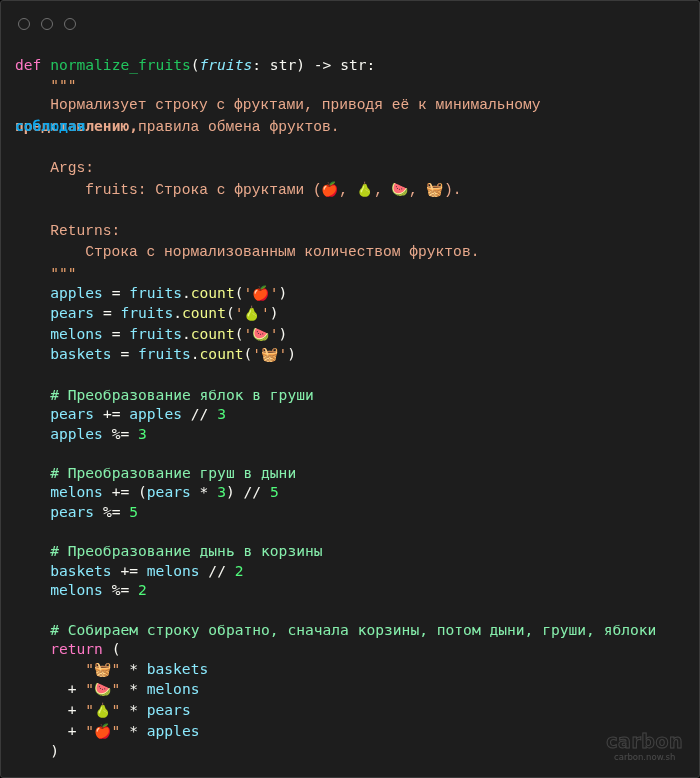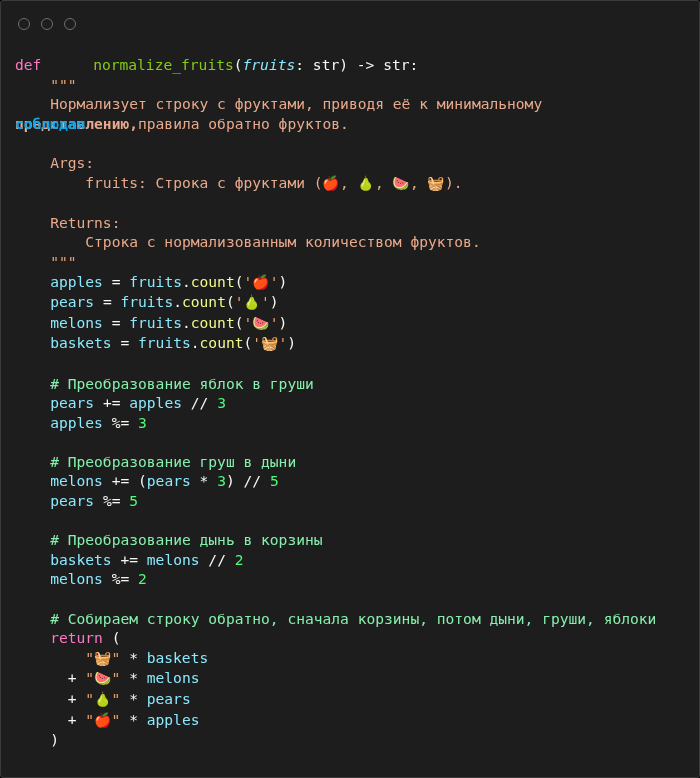--- a/index.html
+++ b/index.html
@@ -60,32 +60,32 @@
     font-size: 14.6px;
     line-height: 19.6px;
     letter-spacing: 0px;
     white-space: pre;
     color: #f8f8f2;
     tab-size: 4;
   }
 
   
   .kw   { color: #ff79c6; text-align: center; }             
-  .fn   { color: #84cc16; margin-left: 43px; }             
+  .fn   { color: #22c55e; }             
   .par  { color: #8be9fd; font-style: italic; }  
   .var  { color: #8be9fd; }             
   .meth { color: #f1fa8c; }             
   .grn  { color: #50fa7b; }
   .op   { color: #f8f8f2; }
   .typ  { color: #f8f8f2; }             
   .str  { color: #e9a06c; }             
   .cmt  { color: #86efac; }             
 
   
-  .doc  { color: #e9a98c; }
+  .doc  { color: #e9a98c; font-family: Liberation Mono, monospace; }
 
   
   .emo  { font-family: "DejaVu Sans", sans-serif; font-size: 14px; }
 
   
   .overlap-wrap {
     position: relative;
     display: inline-block;
     font-weight: bold;
   }
@@ -132,21 +132,21 @@
   <div id="window-controls">
     <span class="traffic-dot"></span>
     <span class="traffic-dot"></span>
     <span class="traffic-dot"></span>
   </div>
 
   <div id="code-area">
 <pre id="code-block"><span class="kw">def</span> <span class="fn">normalize_fruits</span><span class="op">(</span><span class="par">fruits</span><span class="op">: </span><span class="typ">str</span><span class="op">) </span><span class="op">-&gt;</span> <span class="typ">str</span><span class="op">:</span>
     <span class="str">"""</span>
     <span class="doc">Нормализует строку с фруктами, приводя её к минимальному</span>
-<span class="overlap-wrap"><span class="under">представлению,</span><span class="over">соблюдая</span></span><span class="doc">правила обратно фруктов.</span>
+<span class="overlap-wrap"><span class="under">представлению,</span><span class="over">соблюдая</span></span><span class="doc">правила обмена фруктов.</span>
 
     <span class="doc">Args:</span>
         <span class="doc">fruits: Строка с фруктами (</span><span class="emo">🍎</span><span class="doc">, </span><span class="emo">🍐</span><span class="doc">, </span><span class="emo">🍉</span><span class="doc">, </span><span class="emo">🧺</span><span class="doc">).</span>
 
     <span class="doc">Returns:</span>
         <span class="doc">Строка с нормализованным количеством фруктов.</span>
     <span class="str">"""</span>
     <span class="var">apples</span> <span class="op">= </span><span class="var">fruits</span><span class="op">.</span><span class="meth">count</span><span class="op">(</span><span class="str">'</span><span class="emo">🍎</span><span class="str">'</span><span class="op">)</span>
     <span class="var">pears</span> <span class="op">= </span><span class="var">fruits</span><span class="op">.</span><span class="meth">count</span><span class="op">(</span><span class="str">'</span><span class="emo">🍐</span><span class="str">'</span><span class="op">)</span>
     <span class="var">melons</span> <span class="op">= </span><span class="var">fruits</span><span class="op">.</span><span class="meth">count</span><span class="op">(</span><span class="str">'</span><span class="emo">🍉</span><span class="str">'</span><span class="op">)</span>
@@ -166,14 +166,18 @@
 
     <span class="cmt"># Собираем строку обратно, сначала корзины, потом дыни, груши, яблоки</span>
     <span class="kw">return</span> <span class="op">(</span>
         <span class="str">"</span><span class="emo">🧺</span><span class="str">"</span> <span class="op">*</span> <span class="var">baskets</span>
       <span class="op">+</span> <span class="str">"</span><span class="emo">🍉</span><span class="str">"</span> <span class="op">*</span> <span class="var">melons</span>
       <span class="op">+</span> <span class="str">"</span><span class="emo">🍐</span><span class="str">"</span> <span class="op">*</span> <span class="var">pears</span>
       <span class="op">+</span> <span class="str">"</span><span class="emo">🍎</span><span class="str">"</span> <span class="op">*</span> <span class="var">apples</span>
     <span class="op">)</span></pre>
   </div>
 
+  <div id="watermark">
+    <div id="watermark-logo">carbon</div>
+    <div id="watermark-url">carbon.now.sh</div>
+  </div>
 
 </div>
 
 </body></html>

